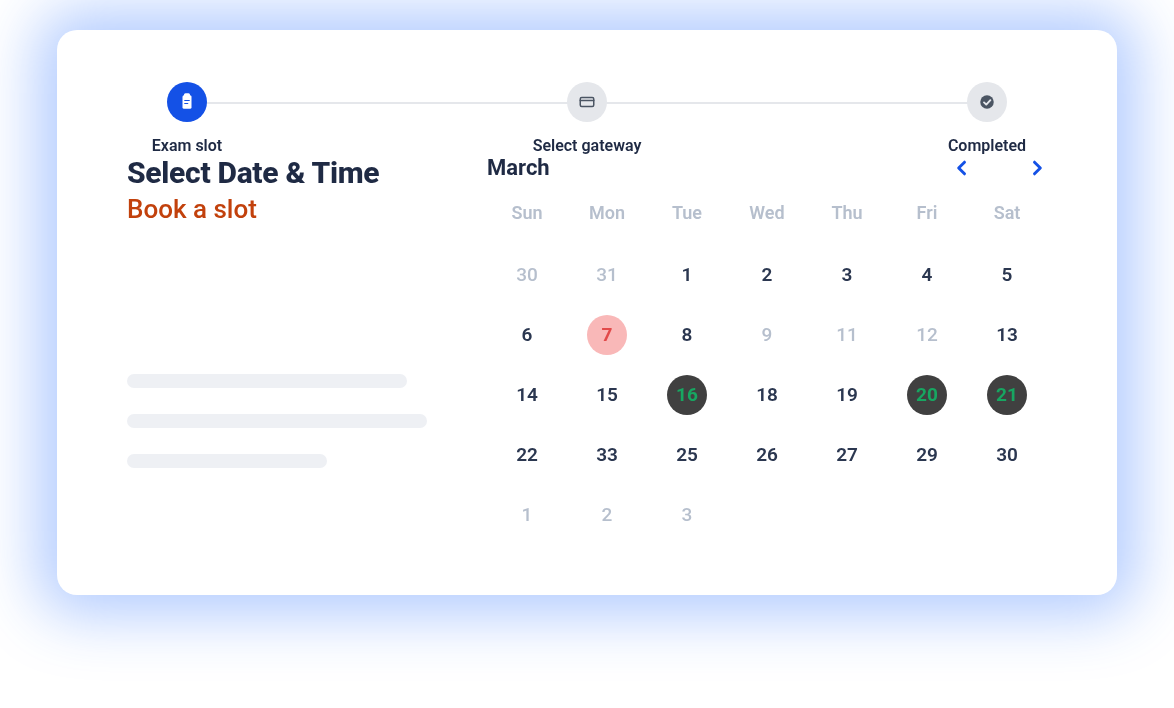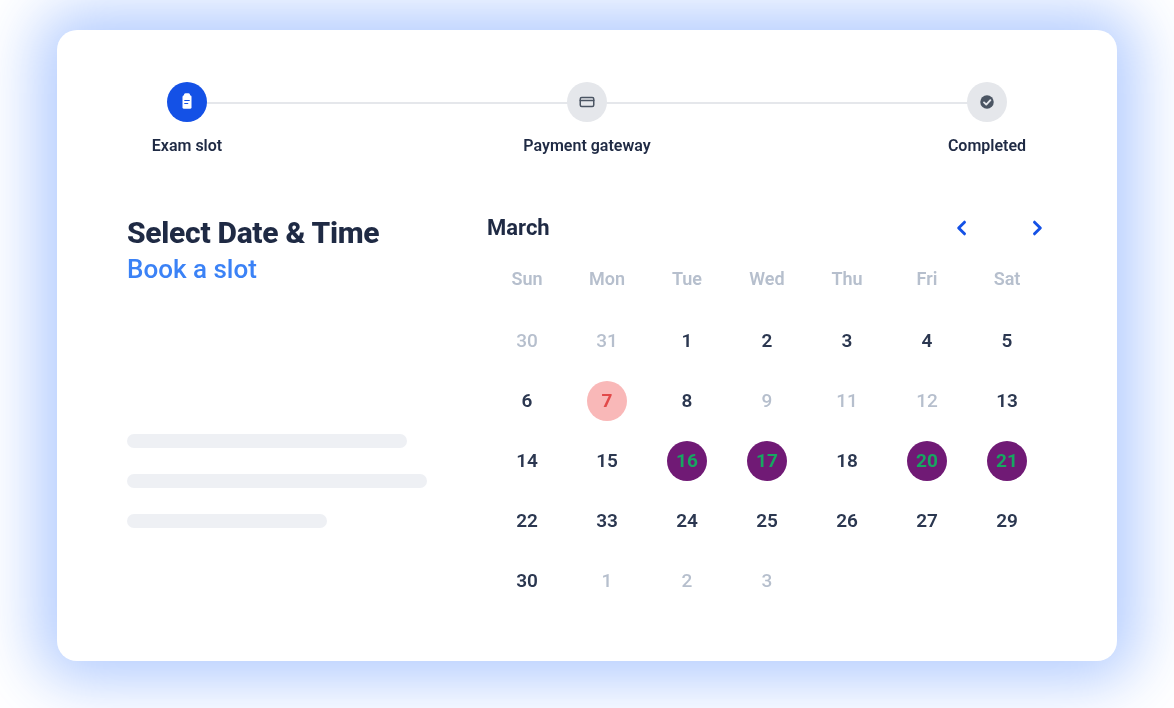--- a/index.html
+++ b/index.html
@@ -19,21 +19,20 @@
     box-shadow: 0 0 60px 20px rgba(38, 108, 255, 0.35);
     padding: 52px 70px 60px 70px;
   }
 
   
   .stepper {
     position: relative;
     display: flex;
     justify-content: space-between;
     align-items: flex-start;
-    margin-bottom: 60px;
   }
   .stepper-line {
     position: absolute;
     top: 20px;
     left: 60px;
     right: 60px;
     height: 2px;
     background: #e5e7eb;
     z-index: 0;
   }
@@ -77,40 +76,40 @@
   .title {
     font-size: 30px;
     font-weight: 800;
     color: #1f2a44;
     margin-bottom: 4px;
     letter-spacing: -0.3px;
   }
   .subtitle {
     font-size: 26px;
     font-weight: 500;
-    color: #3b82f6;
+    color: #c2410c;
     margin-bottom: 150px;
   }
   .skeleton {
     height: 14px;
     background: #eef0f4;
     border-radius: 7px;
     margin-bottom: 26px;
   }
   .sk1 { width: 280px; }
   .sk2 { width: 300px; }
   .sk3 { width: 200px; }
 
   
   .calendar { flex: 1; }
   .cal-header {
     display: flex;
     align-items: center;
     justify-content: space-between;
-    margin-bottom: 28px;
+    margin-bottom: 22px;
   }
   .month {
     font-size: 22px;
     font-weight: 700;
     color: #1f2a44;
   }
   .nav-arrows {
     display: flex;
     gap: 55px;
   }
@@ -144,21 +143,21 @@
     width: 40px;
     height: 40px;
     line-height: 40px;
     border-radius: 50%;
     font-size: 19px;
     font-weight: 600;
     color: #2b3750;
   }
   .day.muted .day-num { color: #b6bfcd; font-weight: 500; }
   .day.red .day-num { background: #f9b8b8; color: #e24a4a; font-weight: 700; }
-  .day.green .day-num { background: #701a75; color: #17a661; font-weight: 700; }
+  .day.green .day-num { background: #404040; color: #17a661; font-weight: 700; }
 
 </style>
 </head>
 <body>
 
 <div class="card">
 
   <div class="stepper">
     <div class="stepper-line"></div>
 
@@ -173,21 +172,21 @@
       <div class="step-label">Exam slot</div>
     </div>
 
     <div class="step">
       <div class="step-circle">
         <svg width="18" height="18" viewBox="0 0 24 24" fill="none" stroke="currentColor" stroke-width="2" stroke-linecap="round" stroke-linejoin="round">
             <rect x="3" y="6" width="18" height="12" rx="2"></rect>
             <line x1="3" y1="10" x2="21" y2="10"></line>
           </svg>
       </div>
-      <div class="step-label">Payment gateway</div>
+      <div class="step-label">Select gateway</div>
     </div>
 
     <div class="step">
       <div class="step-circle">
         <svg width="18" height="18" viewBox="0 0 24 24" fill="none" stroke="currentColor" stroke-width="2.5" stroke-linecap="round" stroke-linejoin="round">
             <circle cx="12" cy="12" r="9" fill="currentColor" stroke="none"></circle>
             <polyline points="8 12.5 11 15.5 16.5 9.5" stroke="#e5e7eb"></polyline>
           </svg>
       </div>
       <div class="step-label">Completed</div>
@@ -273,42 +272,39 @@
           </div>
           <div class="day">
             <div class="day-num">14</div>
           </div>
           <div class="day">
             <div class="day-num">15</div>
           </div>
           <div class="day green">
             <div class="day-num">16</div>
           </div>
-          <div class="day green">
-            <div class="day-num">17</div>
-          </div>
           <div class="day">
             <div class="day-num">18</div>
+          </div>
+          <div class="day">
+            <div class="day-num">19</div>
           </div>
           <div class="day green">
             <div class="day-num">20</div>
           </div>
           <div class="day green">
             <div class="day-num">21</div>
           </div>
           <div class="day">
             <div class="day-num">22</div>
           </div>
           <div class="day">
             <div class="day-num">33</div>
           </div>
           <div class="day">
-            <div class="day-num">24</div>
-          </div>
-          <div class="day">
             <div class="day-num">25</div>
           </div>
           <div class="day">
             <div class="day-num">26</div>
           </div>
           <div class="day">
             <div class="day-num">27</div>
           </div>
           <div class="day">
             <div class="day-num">29</div>

